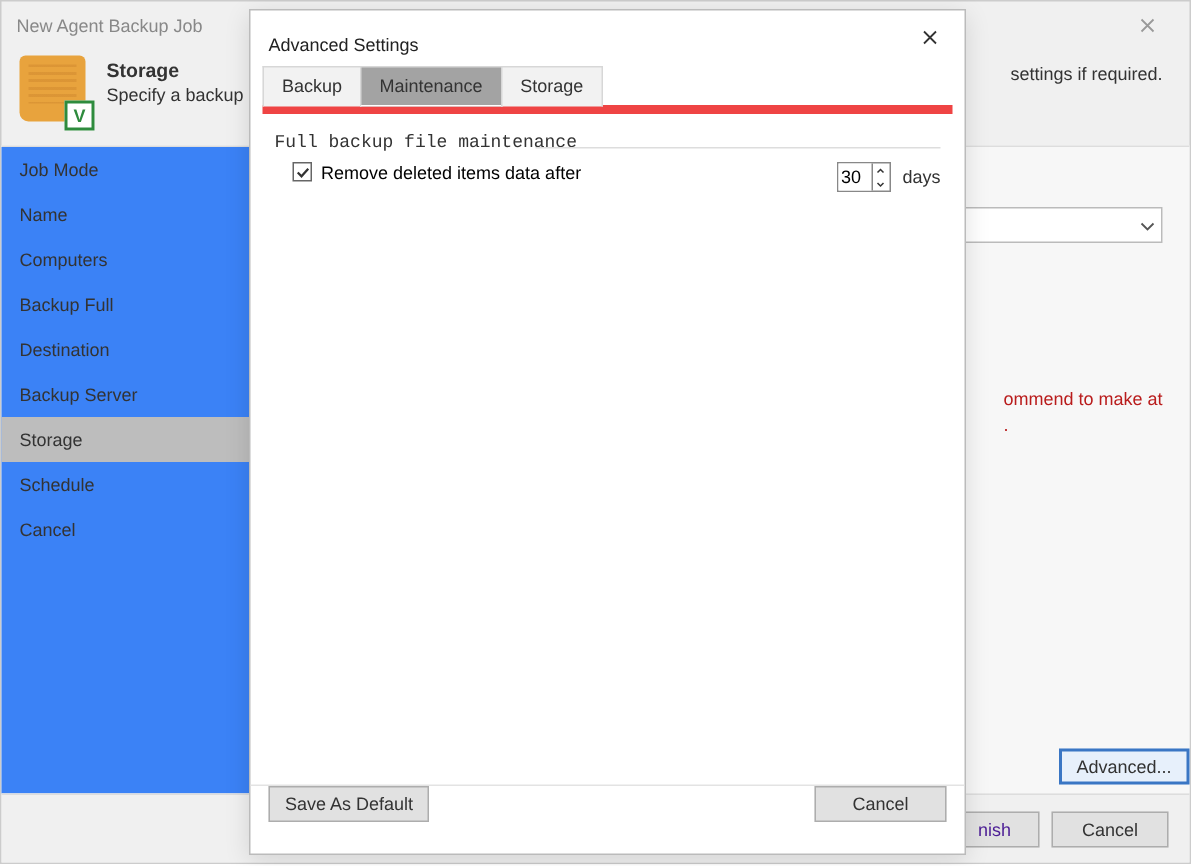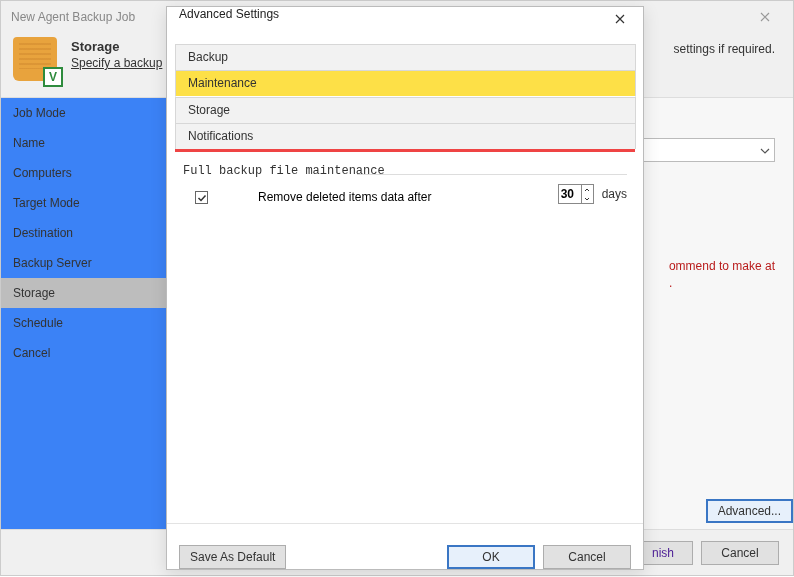--- a/index.html
+++ b/index.html
@@ -11,21 +11,21 @@
   .wizard-title { flex: 1; }
   .wizard-close { width: 40px; height: 28px; display: flex; align-items: center; justify-content: center; color: #888; }
   .wizard-close svg { width: 10px; height: 10px; }
 
   .wizard-header { display: flex; padding: 4px 12px 10px 12px; }
   .wizard-icon { width: 48px; height: 48px; margin-right: 10px; position: relative; }
   .wizard-icon .scroll { width: 44px; height: 44px; background: #e8a33d; border-radius: 4px 4px 6px 6px; position: relative; overflow: hidden; }
   .wizard-icon .scroll::before { content: ""; position: absolute; top: 6px; left: 6px; right: 6px; height: 26px; background: repeating-linear-gradient(#c9812a, #c9812a 2px, transparent 2px, transparent 5px); opacity: .4; }
   .wizard-icon .badge { position: absolute; right: -2px; bottom: -2px; width: 20px; height: 20px; background: #fff; border: 2px solid #2e8b3d; color: #2e8b3d; font-weight: bold; font-size: 12px; display: flex; align-items: center; justify-content: center; }
   .wizard-heading { font-weight: bold; font-size: 13px; color: #333; margin-top: 2px; }
-  .wizard-sub { color: #333; margin-top: 2px; text-decoration: underline; }
+  .wizard-sub { color: #333; margin-top: 2px; }
 
   .wizard-body { display: flex; position: absolute; top: 96px; bottom: 46px; left: 0; right: 0; background: #f7f7f7; border-top: 1px solid #ddd; }
   .wizard-side { width: 168px; background: #3b82f6; }
   .side-item { padding: 8px 12px; color: #333; }
   .side-item.selected { background: #bdbdbd; }
   .wizard-main { flex: 1; padding: 16px 18px; color: #333; position: relative; }
   .wizard-main .hint-r { position: absolute; top: 10px; right: 18px; color: #333; }
 
   .combo { position: absolute; left: 16px; right: 18px; top: 40px; height: 24px; border: 1px solid #bbb; background: #fff; display: flex; align-items: center; padding: 0 24px 0 6px; }
   .combo .caret { position: absolute; right: 4px; top: 50%; transform: translateY(-50%); }
@@ -33,46 +33,46 @@
 
   .partial-text { position: absolute; right: 18px; top: 160px; color: #b91c1c; text-align: left; line-height: 1.4; max-width: 160px; } 
 
   .wizard-footer { position: absolute; left: 0; right: 0; bottom: 0; height: 46px; background: #f0f0f0; border-top: 1px solid #ddd; display: flex; align-items: center; justify-content: flex-end; padding: 0 14px; gap: 8px; }
   .btn { min-width: 78px; height: 24px; border: 1px solid #adadad; background: #e1e1e1; color: #333; display: inline-flex; align-items: center; justify-content: center; padding: 0 10px; }
   .btn.primary { border: 2px solid #3a76c4; background: #e7f0fb; }
   .btn.disabled { color: #4c1d95; } 
 
   
   .modal { position: absolute; left: 166px; top: 6px; width: 478px; height: 564px; background: #fff; border: 1px solid #bbb; box-shadow: 0 4px 16px rgba(0,0,0,.12); display: flex; flex-direction: column; }
-  .modal-titlebar { height: 30px; display: flex; align-items: flex-start; padding: 0 6px 0 12px; }
+  .modal-titlebar { height: 30px; display: flex; align-items: flex-end; padding: 0 6px 0 12px; }
   .modal-title { flex: 1; color: #222; }
   .modal-close { width: 34px; height: 24px; display: flex; align-items: center; justify-content: center; }
   .modal-close svg { width: 10px; height: 10px; stroke: #333; }
 
-  .tabs { display: flex; border-bottom: 4px solid #ef4444; margin: 6px 8px 0 8px; flex-direction: column; }
+  .tabs { display: flex; border-bottom: 6px solid #ef4444; margin: 6px 8px 0 8px; }
   .tab { padding: 5px 12px 6px 12px; color: #333; background: #f2f2f2; border: 1px solid #d7d7d7; border-bottom: none; margin-right: -1px; position: relative; top: 1px; }
-  .tab.active { background: #fde047; border-bottom: 1px solid #fff; }
+  .tab.active { background: #a3a3a3; border-bottom: 1px solid #fff; }
 
   .tab-content { flex: 1; padding: 12px 16px 8px 16px; position: relative; }
   .fieldset-label { color: #333; margin-bottom: 6px; font-family: Liberation Mono, monospace; }
   .fieldset-line { border-top: 1px solid #ddd; position: absolute; top: 22px; left: 190px; right: 16px; }
 
-  .opt-row { display: flex; align-items: flex-end; margin-top: 6px; padding-left: 12px; gap: 44px; }
+  .opt-row { display: flex; align-items: flex-start; margin-top: 6px; padding-left: 12px; }
   .chk { width: 13px; height: 13px; border: 1px solid #666; margin-right: 6px; display: inline-flex; align-items: center; justify-content: center; background: #fff; }
   .chk svg { width: 10px; height: 10px; }
 
   .spinner-wrap { margin-left: auto; display: flex; align-items: center; gap: 8px; }
   .spinner { width: 36px; height: 20px; border: 1px solid #888; display: flex; }
-  .spinner input { width: 22px; border: none; outline: none; font-size: 12px; padding: 0 2px; text-align: left; font-weight: bold; }
+  .spinner input { width: 22px; border: none; outline: none; font-size: 12px; padding: 0 2px; text-align: left; }
   .spinner .arrows { width: 12px; border-left: 1px solid #888; display: flex; flex-direction: column; }
   .spinner .arrow { flex: 1; display: flex; align-items: center; justify-content: center; }
   .spinner .arrow svg { width: 6px; height: 4px; }
   .days { color: #333; }
 
-  .modal-footer { height: 46px; border-top: 1px solid #e3e3e3; display: flex; align-items: flex-end; padding: 0 12px; gap: 8px; }
+  .modal-footer { height: 46px; border-top: 1px solid #e3e3e3; display: flex; align-items: flex-start; padding: 0 12px; gap: 8px; }
   .modal-footer .spacer { flex: 1; }
 
 </style>
 </head>
 <body>
 
 <div class="wizard">
   <div class="wizard-titlebar">
     <span class="wizard-title">New Agent Backup Job</span>
     <span class="wizard-close">
@@ -91,21 +91,21 @@
       <div class="wizard-heading">Storage</div>
       <div class="wizard-sub">Specify a backup</div>
     </div>
   </div>
 
   <div class="wizard-body">
     <div class="wizard-side" id="sidebar">
         <div class="side-item">Job Mode</div>
         <div class="side-item">Name</div>
         <div class="side-item">Computers</div>
-        <div class="side-item">Target Mode</div>
+        <div class="side-item">Backup Full</div>
         <div class="side-item">Destination</div>
         <div class="side-item">Backup Server</div>
         <div class="side-item selected">Storage</div>
         <div class="side-item">Schedule</div>
         <div class="side-item">Cancel</div>
       </div>
     <div class="wizard-main">
       <span class="hint-r" style="top:-56px;">settings if required.</span>
       <div class="combo">
         <span class="caret">
@@ -135,21 +135,20 @@
       <svg viewBox="0 0 10 10">
           <path d="M1 1 L9 9 M9 1 L1 9" stroke="#333" stroke-width="1.2" fill="none"></path>
         </svg>
     </span>
   </div>
 
   <div class="tabs" id="modalTabs">
       <div class="tab">Backup</div>
       <div class="tab active">Maintenance</div>
       <div class="tab">Storage</div>
-      <div class="tab">Notifications</div>
     </div>
 
   <div class="tab-content">
     <div class="fieldset-label">Full backup file maintenance</div>
     <div class="fieldset-line"></div>
     <div class="opt-row">
       <span class="chk">
         <svg viewBox="0 0 10 10">
             <path d="M1.5 5 L4 7.5 L8.5 2.5" stroke="#333" stroke-width="1.5" fill="none"></path>
           </svg>
@@ -172,16 +171,15 @@
           </span>
         </span>
         <span class="days">days</span>
       </span>
     </div>
   </div>
 
   <div class="modal-footer">
     <span class="btn">Save As Default</span>
     <span class="spacer"></span>
-    <span class="btn primary" style="min-width:88px;">OK</span>
     <span class="btn" style="min-width:88px;">Cancel</span>
   </div>
 </div>
 
 </body></html>

